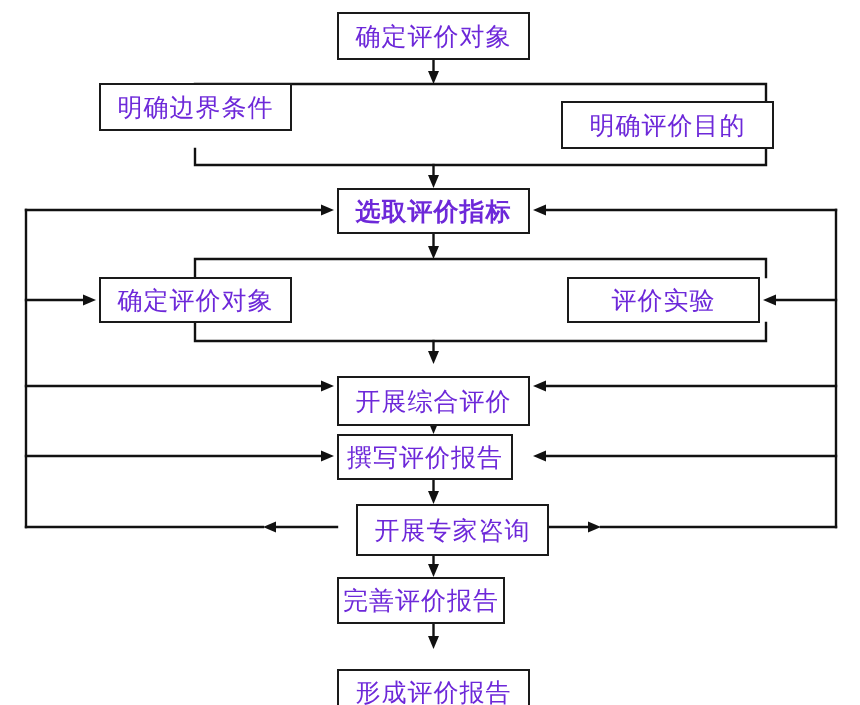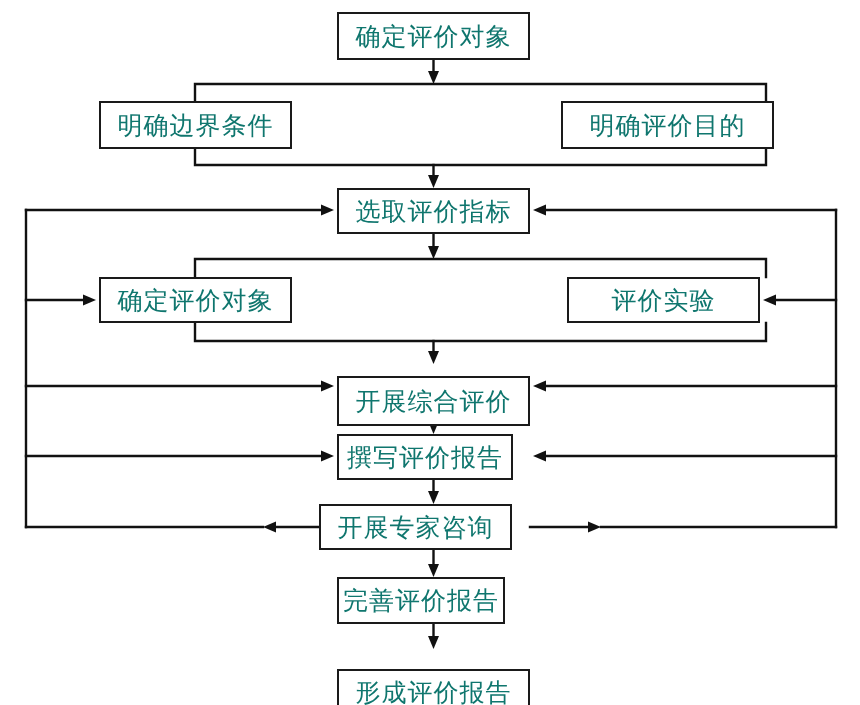--- a/index.html
+++ b/index.html
@@ -29,21 +29,21 @@
     border: 2px solid #1a1a1a;
     display: flex;
     align-items: center;
     justify-content: center;
     z-index: 5;
   }
   .node-label {
     font-family: "Liberation Serif", "DejaVu Serif", serif;
     font-size: 25px;
     line-height: 1;
-    color: #0f766e;
+    color: #6d28d9;
     letter-spacing: 1px;
     white-space: nowrap;
     user-select: none;
   }
   .conn-line, .conn-arrow {
     stroke: #111111;
     fill: none;
   }
   .arrow-head {
     fill: #111111;
@@ -153,42 +153,42 @@
         <g>
           <path d="M601 527 L836 527" class="conn-line" stroke-width="2.4" stroke-linecap="square"></path>
         </g>
       </g>
   </svg>
 
   <div id="node-layer">
       <div class="node-box" style="left: 337px; top: 12px; width: 193px; height: 48px;">
         <span class="node-label">确定评价对象</span>
       </div>
-      <div class="node-box" style="left: 99px; top: 101px; width: 193px; height: 48px;">
+      <div class="node-box" style="left: 99px; top: 83px; width: 193px; height: 48px;">
         <span class="node-label">明确边界条件</span>
       </div>
       <div class="node-box" style="left: 561px; top: 101px; width: 213px; height: 48px;">
         <span class="node-label">明确评价目的</span>
       </div>
-      <div class="node-box" style="left: 337px; top: 188px; width: 193px; height: 46px;">
+      <div class="node-box" style="left: 337px; top: 188px; width: 193px; height: 46px; font-weight: bold;">
         <span class="node-label">选取评价指标</span>
       </div>
       <div class="node-box" style="left: 99px; top: 277px; width: 193px; height: 46px;">
         <span class="node-label">确定评价对象</span>
       </div>
       <div class="node-box" style="left: 567px; top: 277px; width: 193px; height: 46px;">
         <span class="node-label">评价实验</span>
       </div>
       <div class="node-box" style="left: 337px; top: 376px; width: 193px; height: 50px;">
         <span class="node-label">开展综合评价</span>
       </div>
       <div class="node-box" style="left: 337px; top: 434px; width: 176px; height: 46px;">
         <span class="node-label">撰写评价报告</span>
       </div>
-      <div class="node-box" style="left: 319px; top: 504px; width: 193px; height: 46px;">
+      <div class="node-box" style="left: 356px; top: 504px; width: 193px; height: 52px;">
         <span class="node-label">开展专家咨询</span>
       </div>
       <div class="node-box" style="left: 337px; top: 577px; width: 168px; height: 47px;">
         <span class="node-label">完善评价报告</span>
       </div>
       <div class="node-box" style="left: 337px; top: 649px; width: 193px; height: 47px; margin-top: 20px;">
         <span class="node-label">形成评价报告</span>
       </div>
     </div>
 

